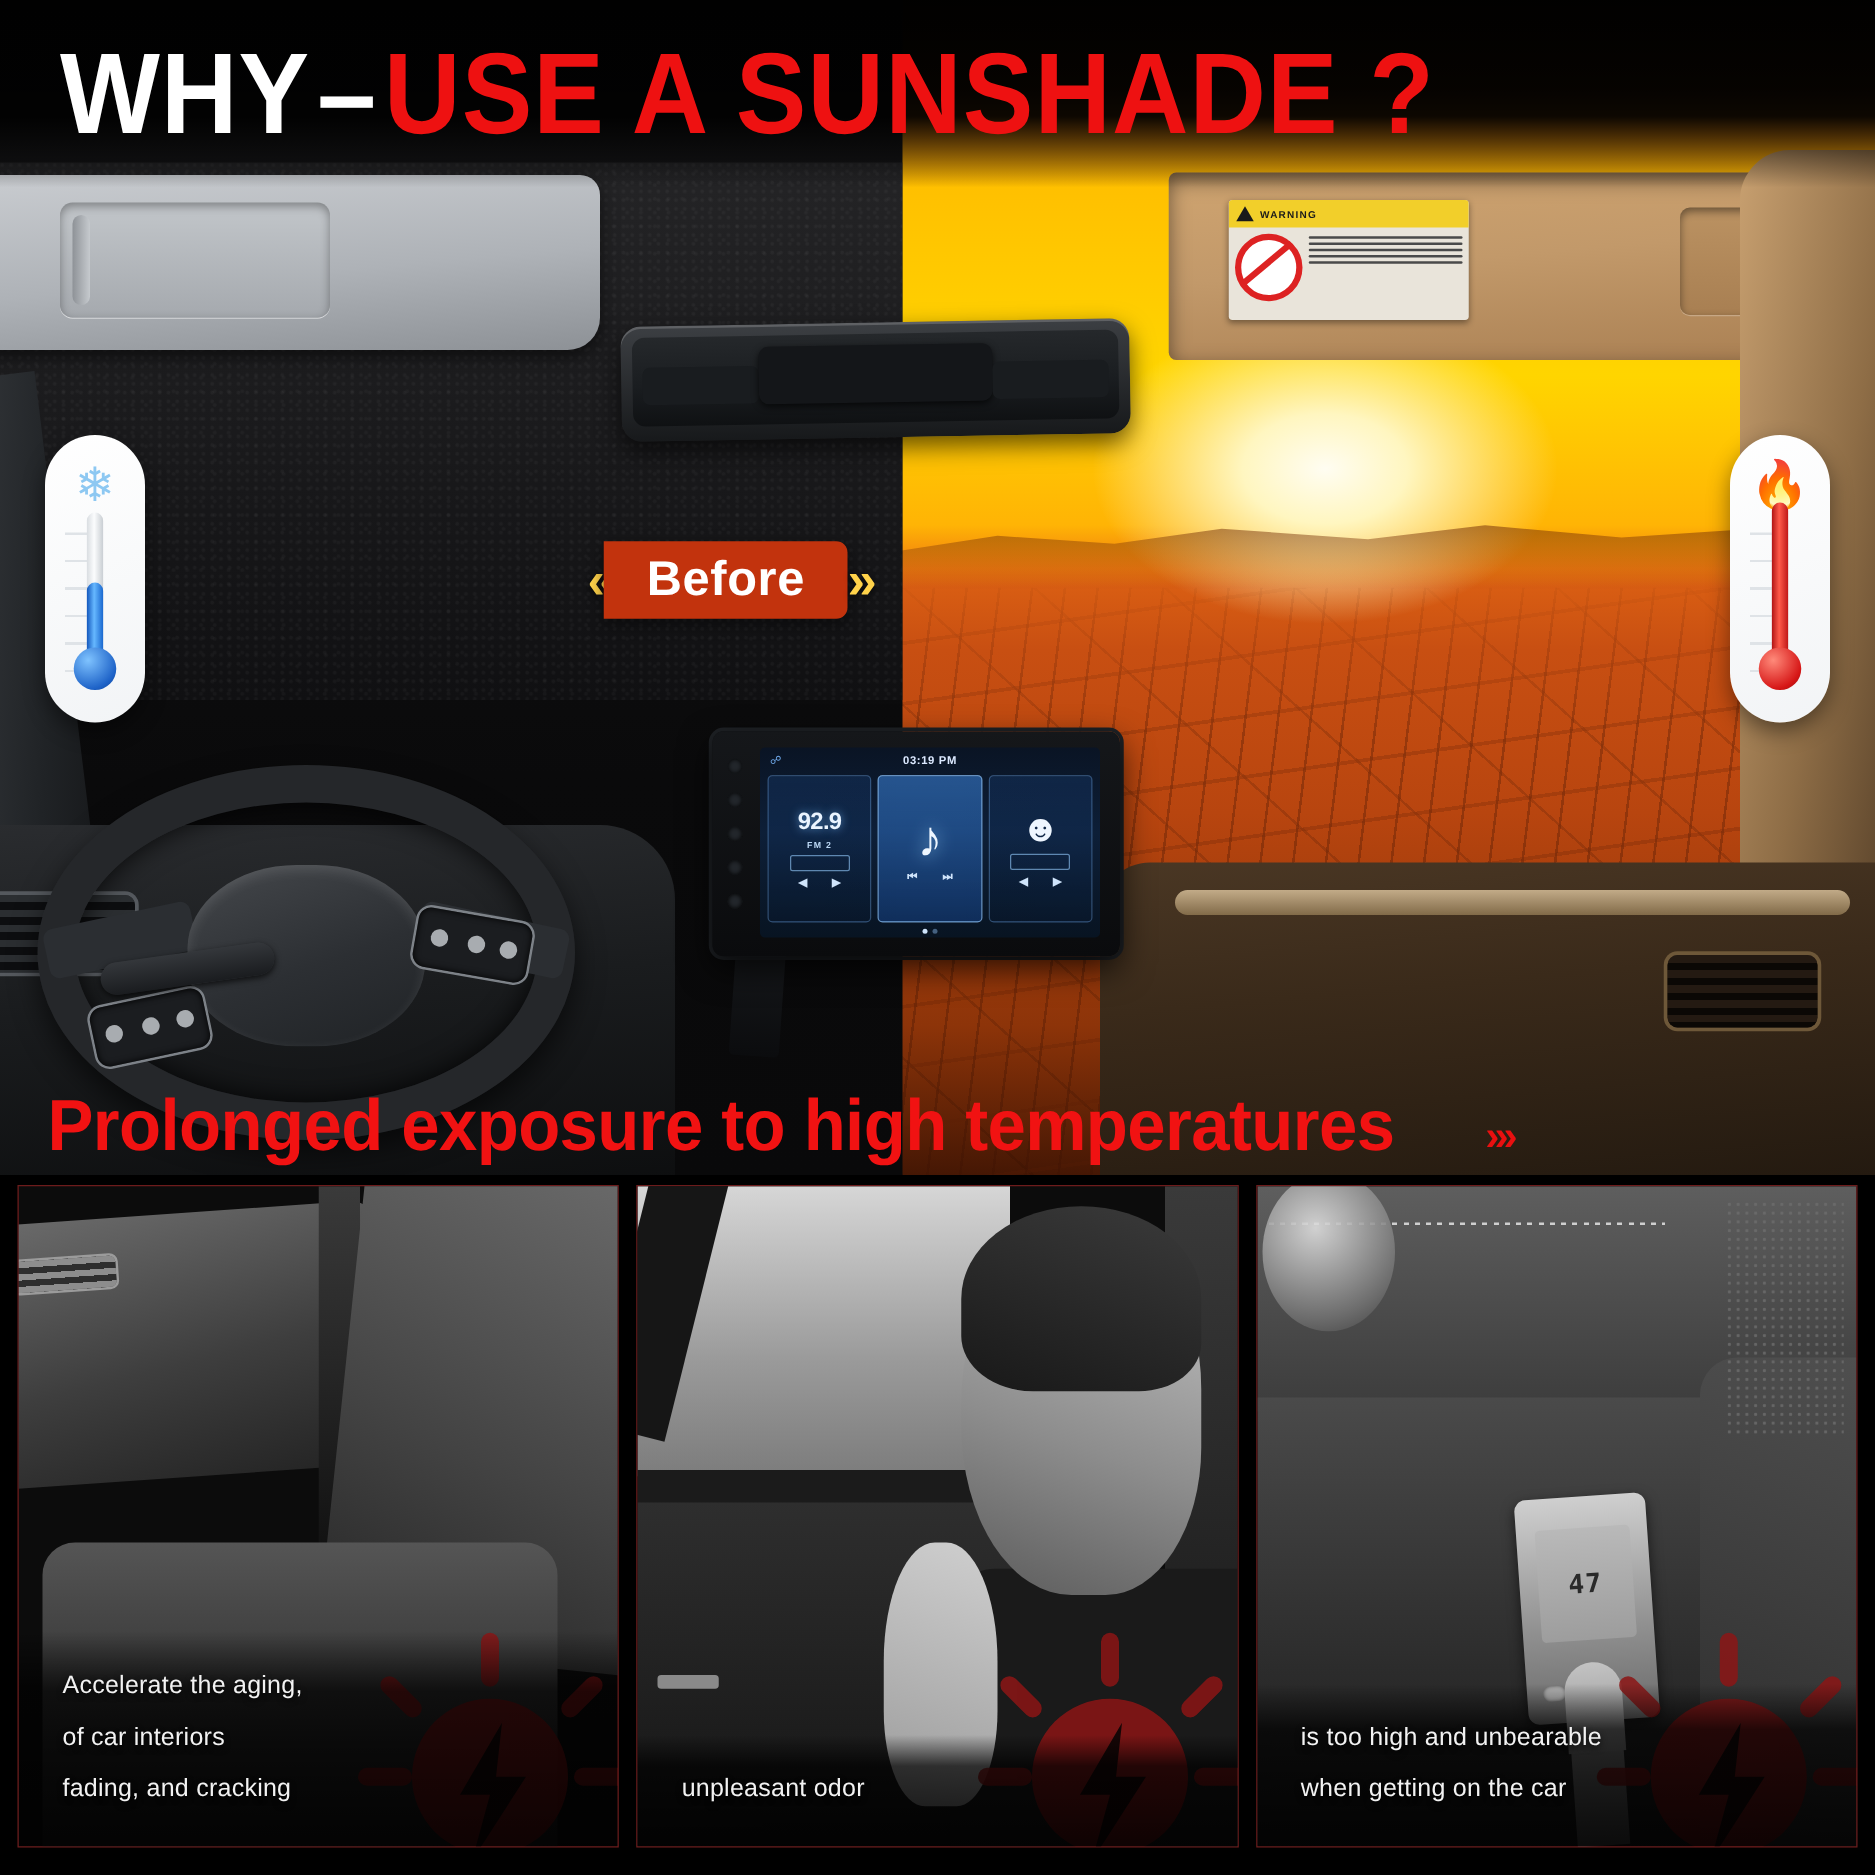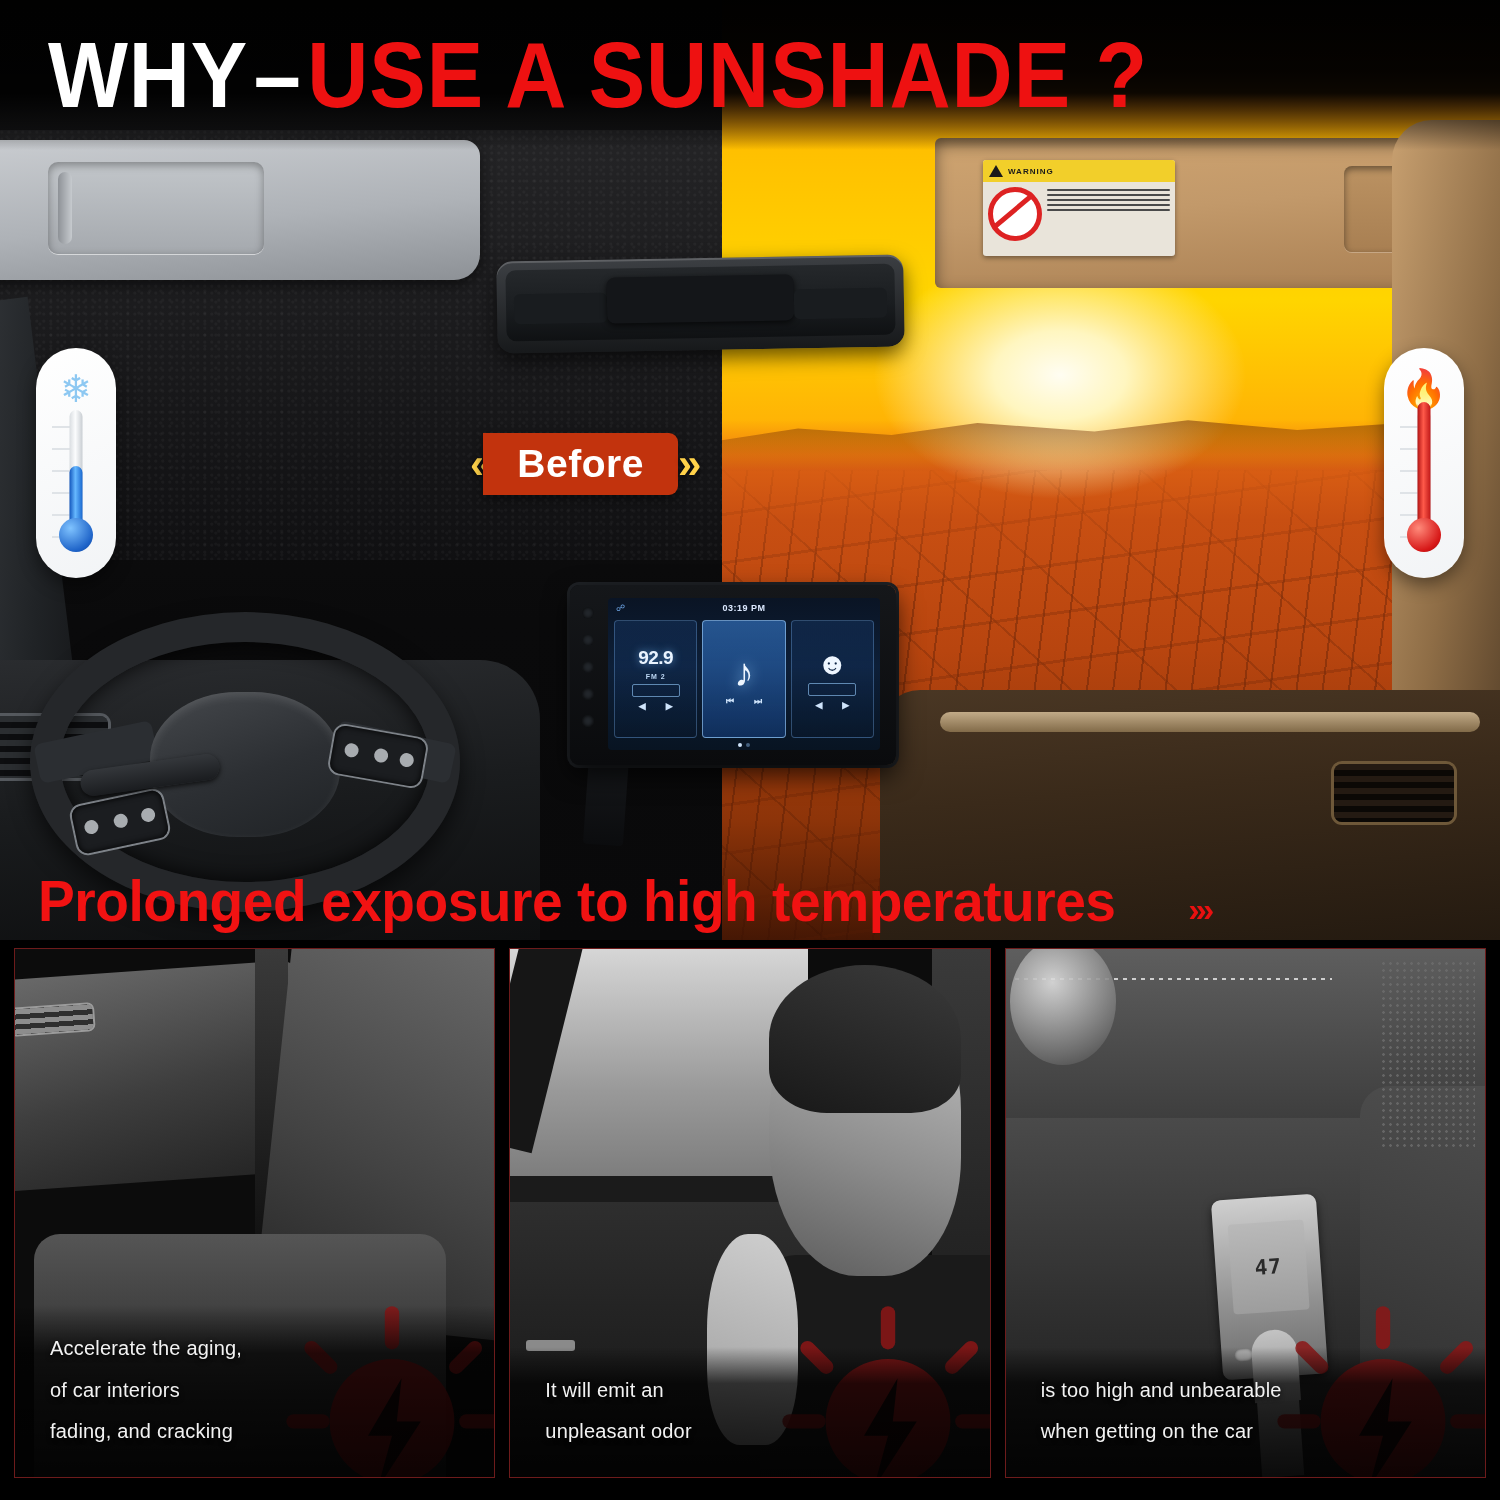--- a/index.html
+++ b/index.html
@@ -431,21 +431,20 @@
           <rect x="47" y="8" width="6" height="18" rx="3"></rect>
           <rect x="47" y="86" width="6" height="14" rx="3"></rect>
           <rect x="6" y="53" width="18" height="6" rx="3"></rect>
           <rect x="78" y="53" width="18" height="6" rx="3"></rect>
           <rect x="17" y="21" width="6" height="17" rx="3" transform="rotate(-45 20 29)"></rect>
           <rect x="78" y="21" width="6" height="17" rx="3" transform="rotate(45 81 29)"></rect>
         </g>
         <path d="M54 38 L40 62 h10 l-6 22 18 -28 H52 z" fill="#170404"></path>
       </svg>
       <div class="cap">
-        <p>It will emit an</p>
         <p>unpleasant odor</p>
       </div>
     </div>
 
     <div class="panel">
       <div class="ph">
         <div class="p3-back">
           <div class="p3-stitch"></div>
         </div>
         <div class="p3-cush"></div>

